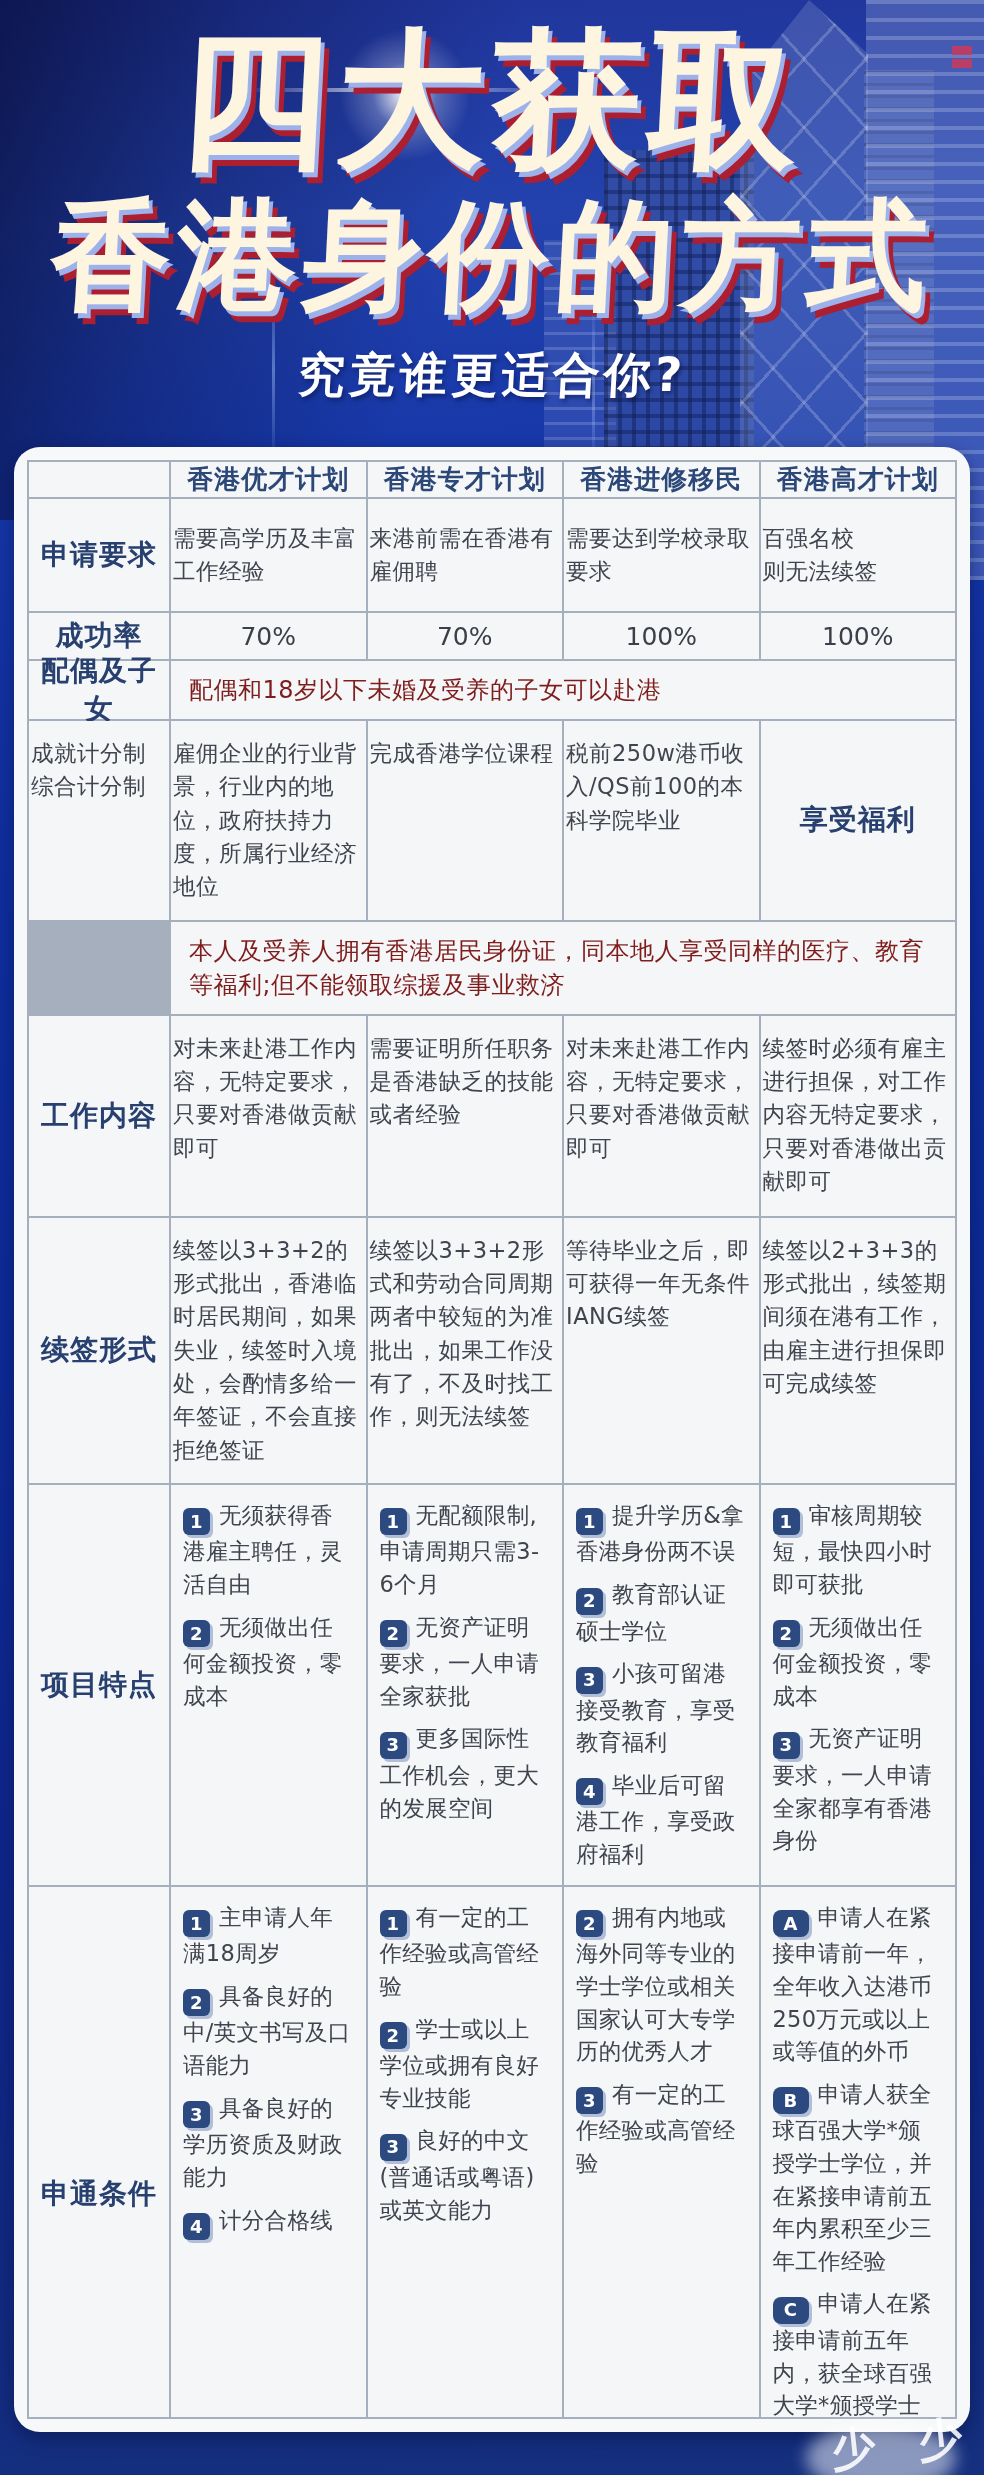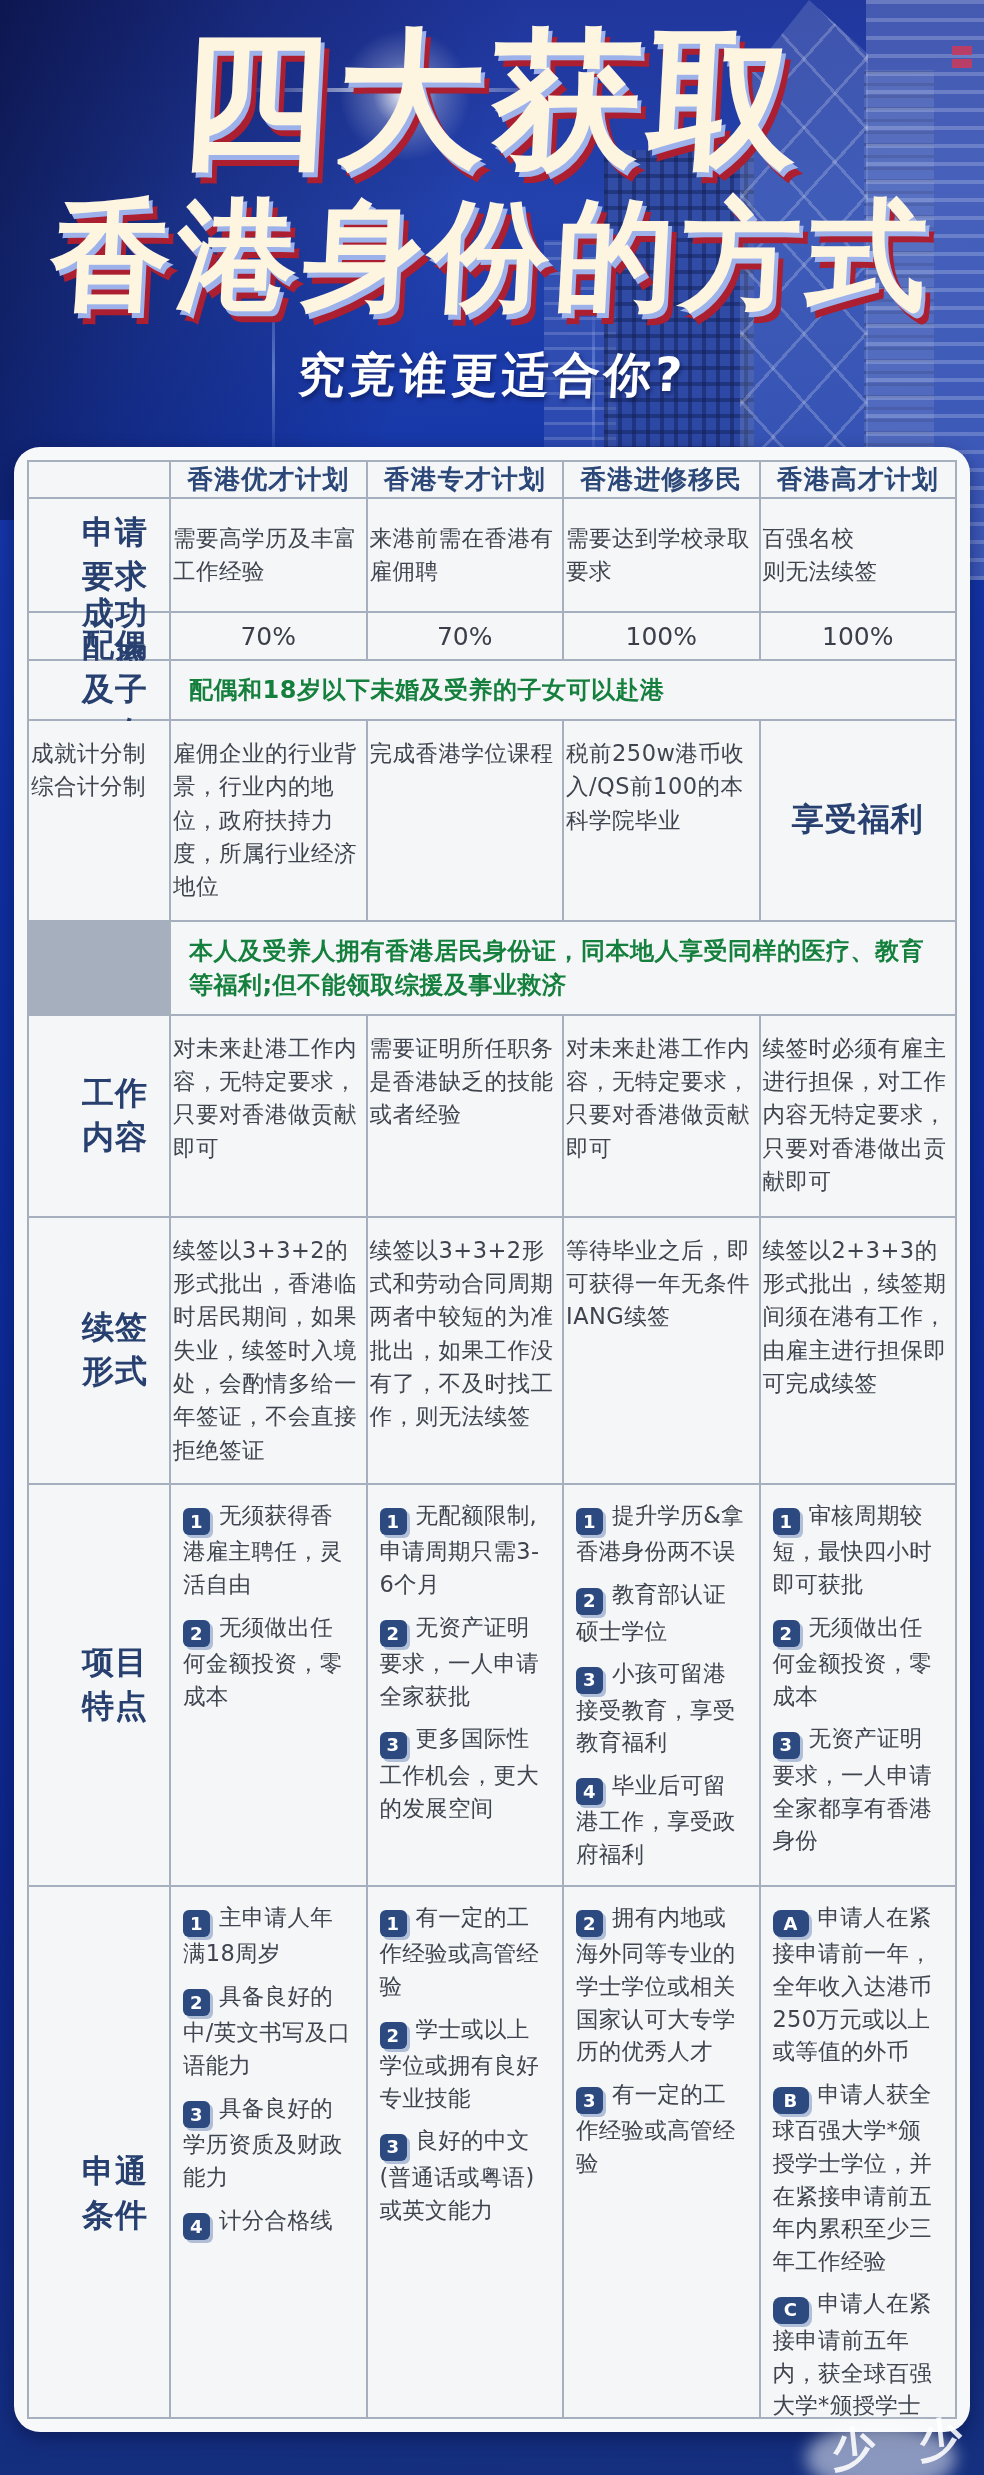--- a/index.html
+++ b/index.html
@@ -45,28 +45,28 @@
     font-size:47px;font-weight:800;letter-spacing:4px;transform:skewX(-3deg);
     text-shadow:2px 3px 4px rgba(10,20,70,.55);}
   
   .card{position:absolute;left:14px;top:447px;width:956px;height:1985px;
     background:#f7f8fa;border-radius:26px;padding:13px;box-sizing:border-box;
     box-shadow:0 6px 18px rgba(5,12,50,.45);}
   .grid{display:grid;grid-template-columns:140px 1fr 1fr 1fr 1fr;gap:2px;
     background:#a6afbe;border:2px solid #a6afbe;height:100%;box-sizing:border-box;overflow:hidden;}
   .cell{background:#f5f6f8;box-sizing:border-box;}
   .hdr{display:flex;align-items:center;justify-content:center;font-size:26px;font-weight:800;color:#2c4878;letter-spacing:1px;}
-  .rowlab{display:flex;align-items:center;justify-content:center;text-align:right;
-    font-size:32px;font-weight:800;color:#27406f;letter-spacing:1px;padding:21px;}
+  .rowlab{display:flex;align-items:center;justify-content:center;text-align:center;
+    font-size:28px;font-weight:800;color:#27406f;letter-spacing:1px;padding:6px;}
   .txt{padding:16px 2px;font-size:22.5px;line-height:1.48;color:#3f444e;white-space:pre-line;letter-spacing:.5px;}
   .vcenter{display:flex;align-items:center;}
   .vcenter .inner{white-space:pre-line;}
   .ctr{display:flex;align-items:center;justify-content:center;font-size:25px;color:#3a3f49;}
   .spancell{grid-column:2/6;display:flex;align-items:center;padding:12px 18px;
-    font-size:24px;line-height:1.42;color:#15803d;letter-spacing:.5px;font-weight:bold;}
+    font-size:24px;line-height:1.42;color:#7f1d1d;letter-spacing:.5px;}
   .li{margin:0 0 10px 0;font-size:22.5px;line-height:1.45;color:#3f444e;letter-spacing:.3px;}
   .li:last-child{margin-bottom:0;}
   .badge{display:inline-flex;align-items:center;justify-content:center;
     width:27px;height:27px;margin-right:9px;border-radius:6px;background:#2c4a80;color:#fff;
     font-weight:800;font-size:18px;vertical-align:-5px;box-shadow:3px 3px 0 rgba(172,186,214,.95);}
   .badge.letter{width:36px;border-radius:8px;}
   .listcell{padding:14px 12px;}
   
   .wm{position:absolute;right:8px;bottom:2px;color:rgba(255,255,255,.88);
     font-size:44px;font-weight:800;letter-spacing:14px;transform:rotate(-6deg);}

